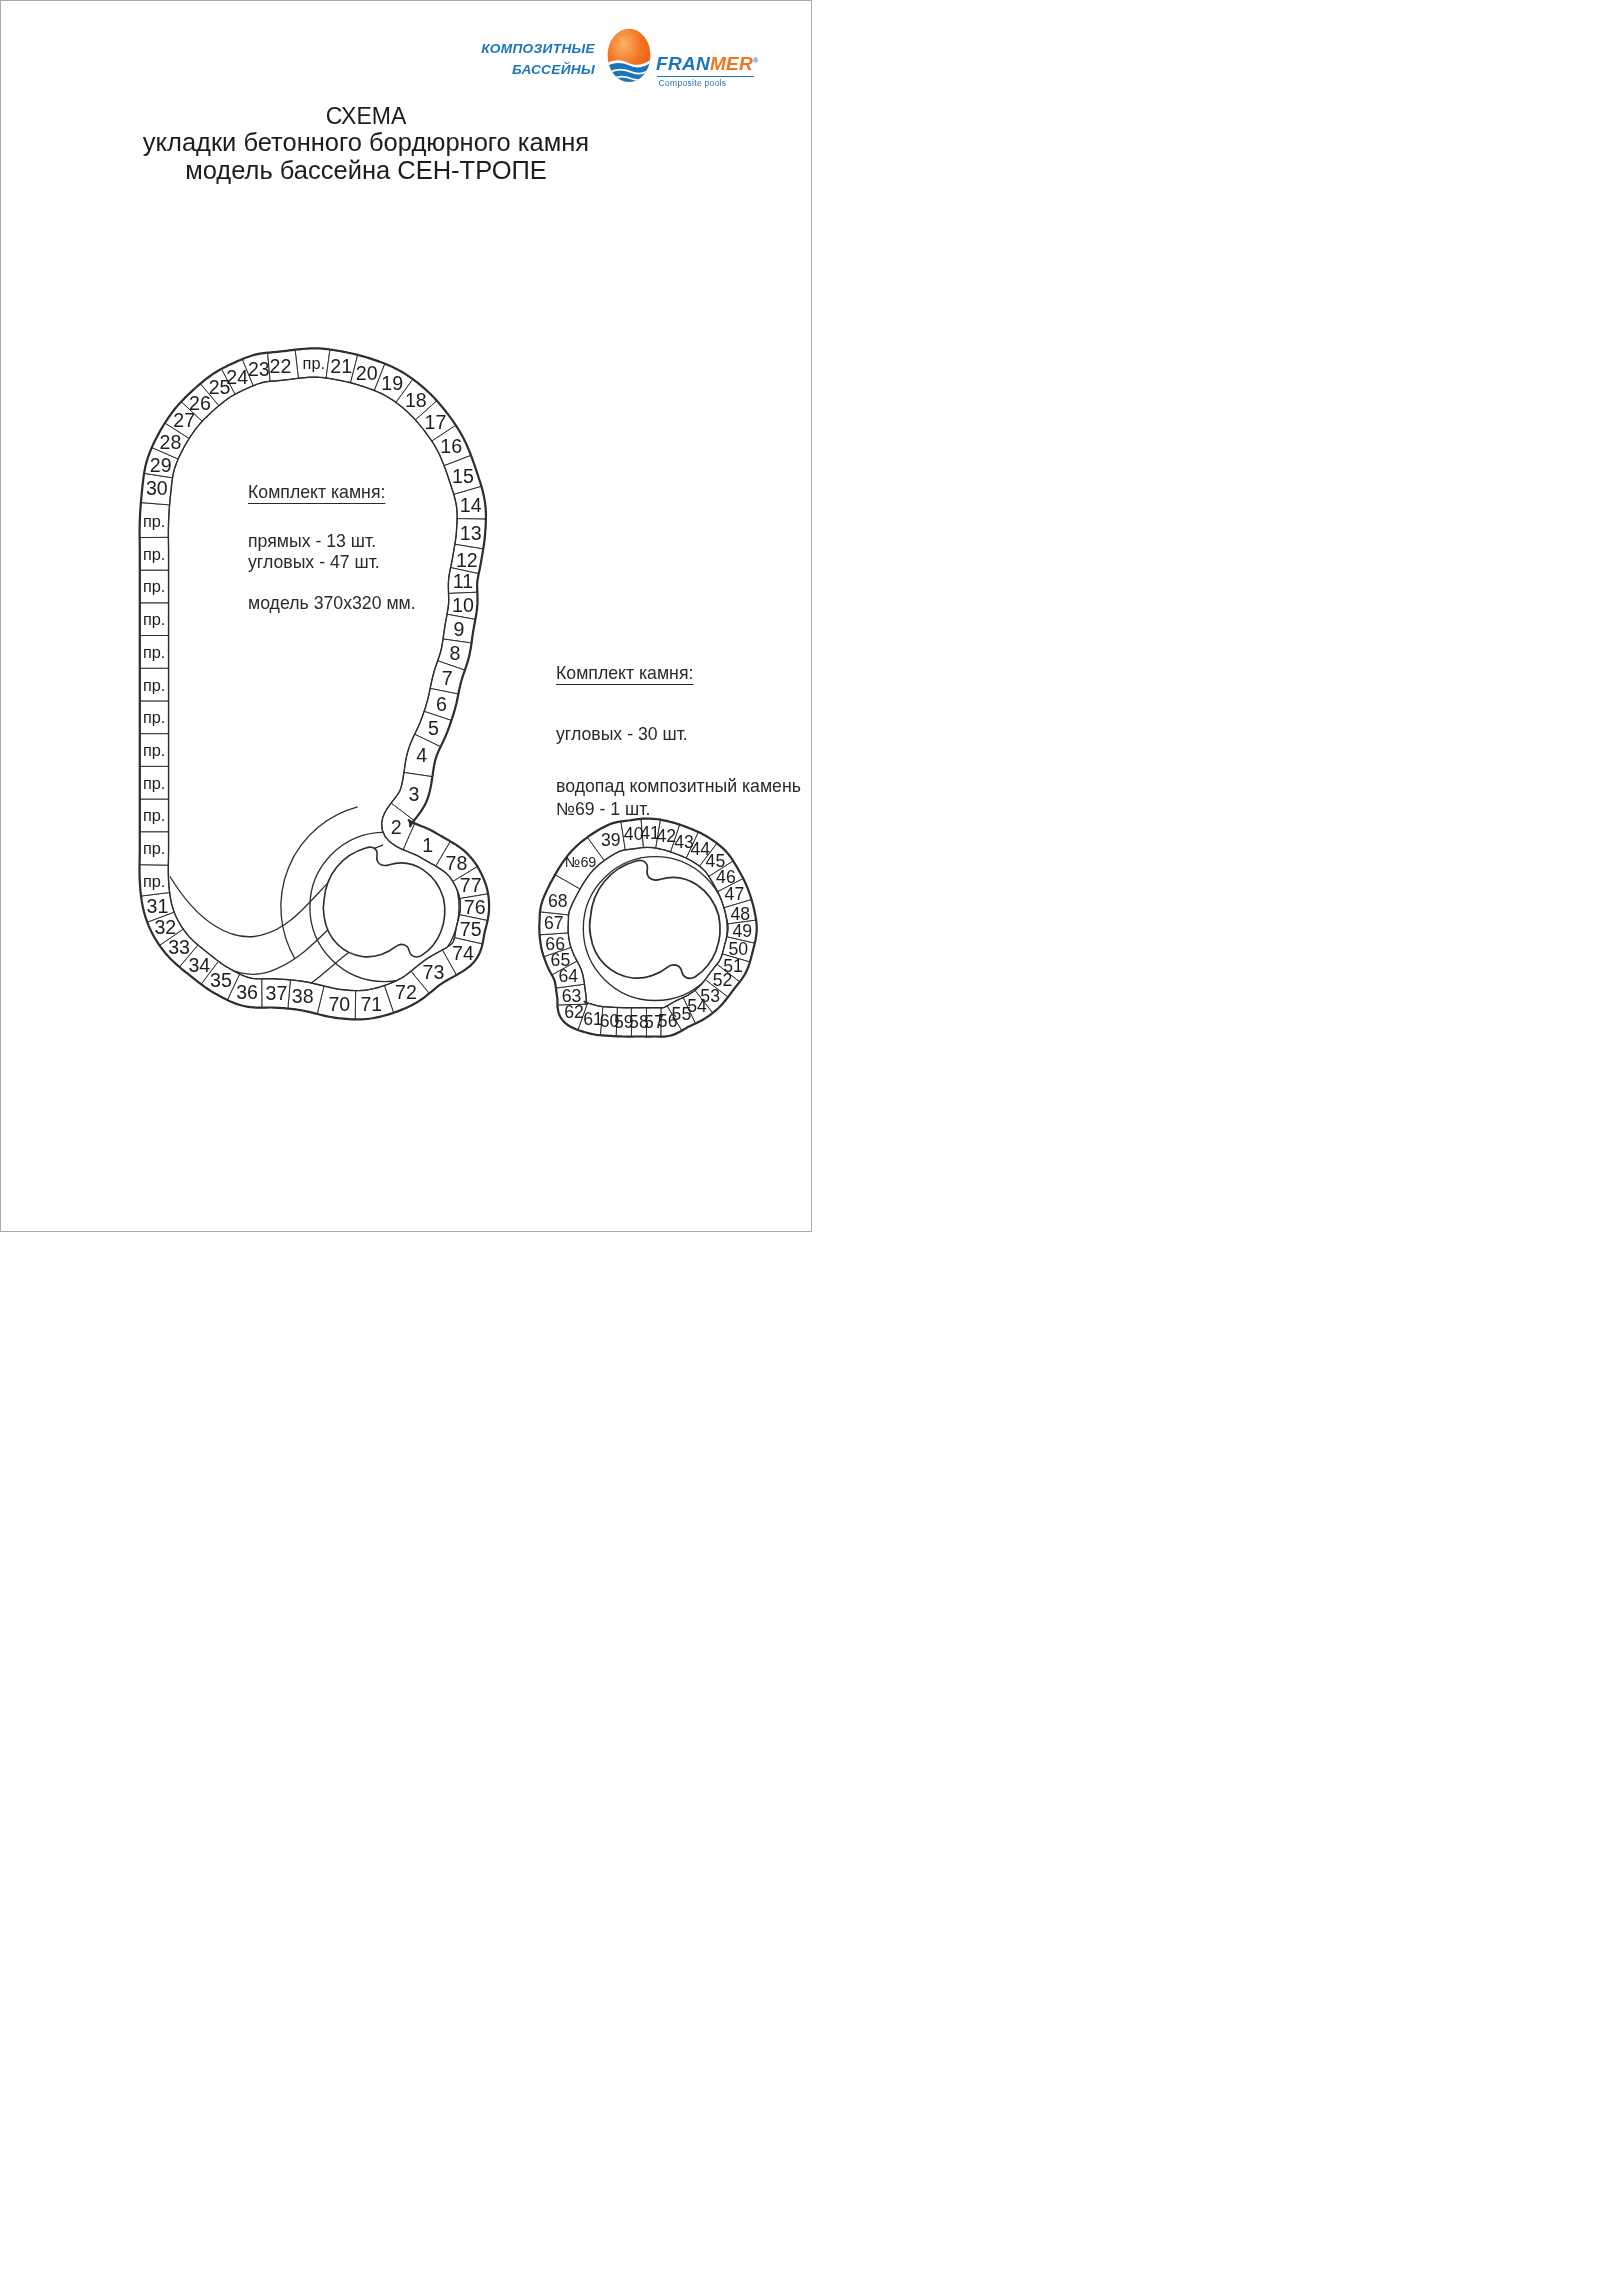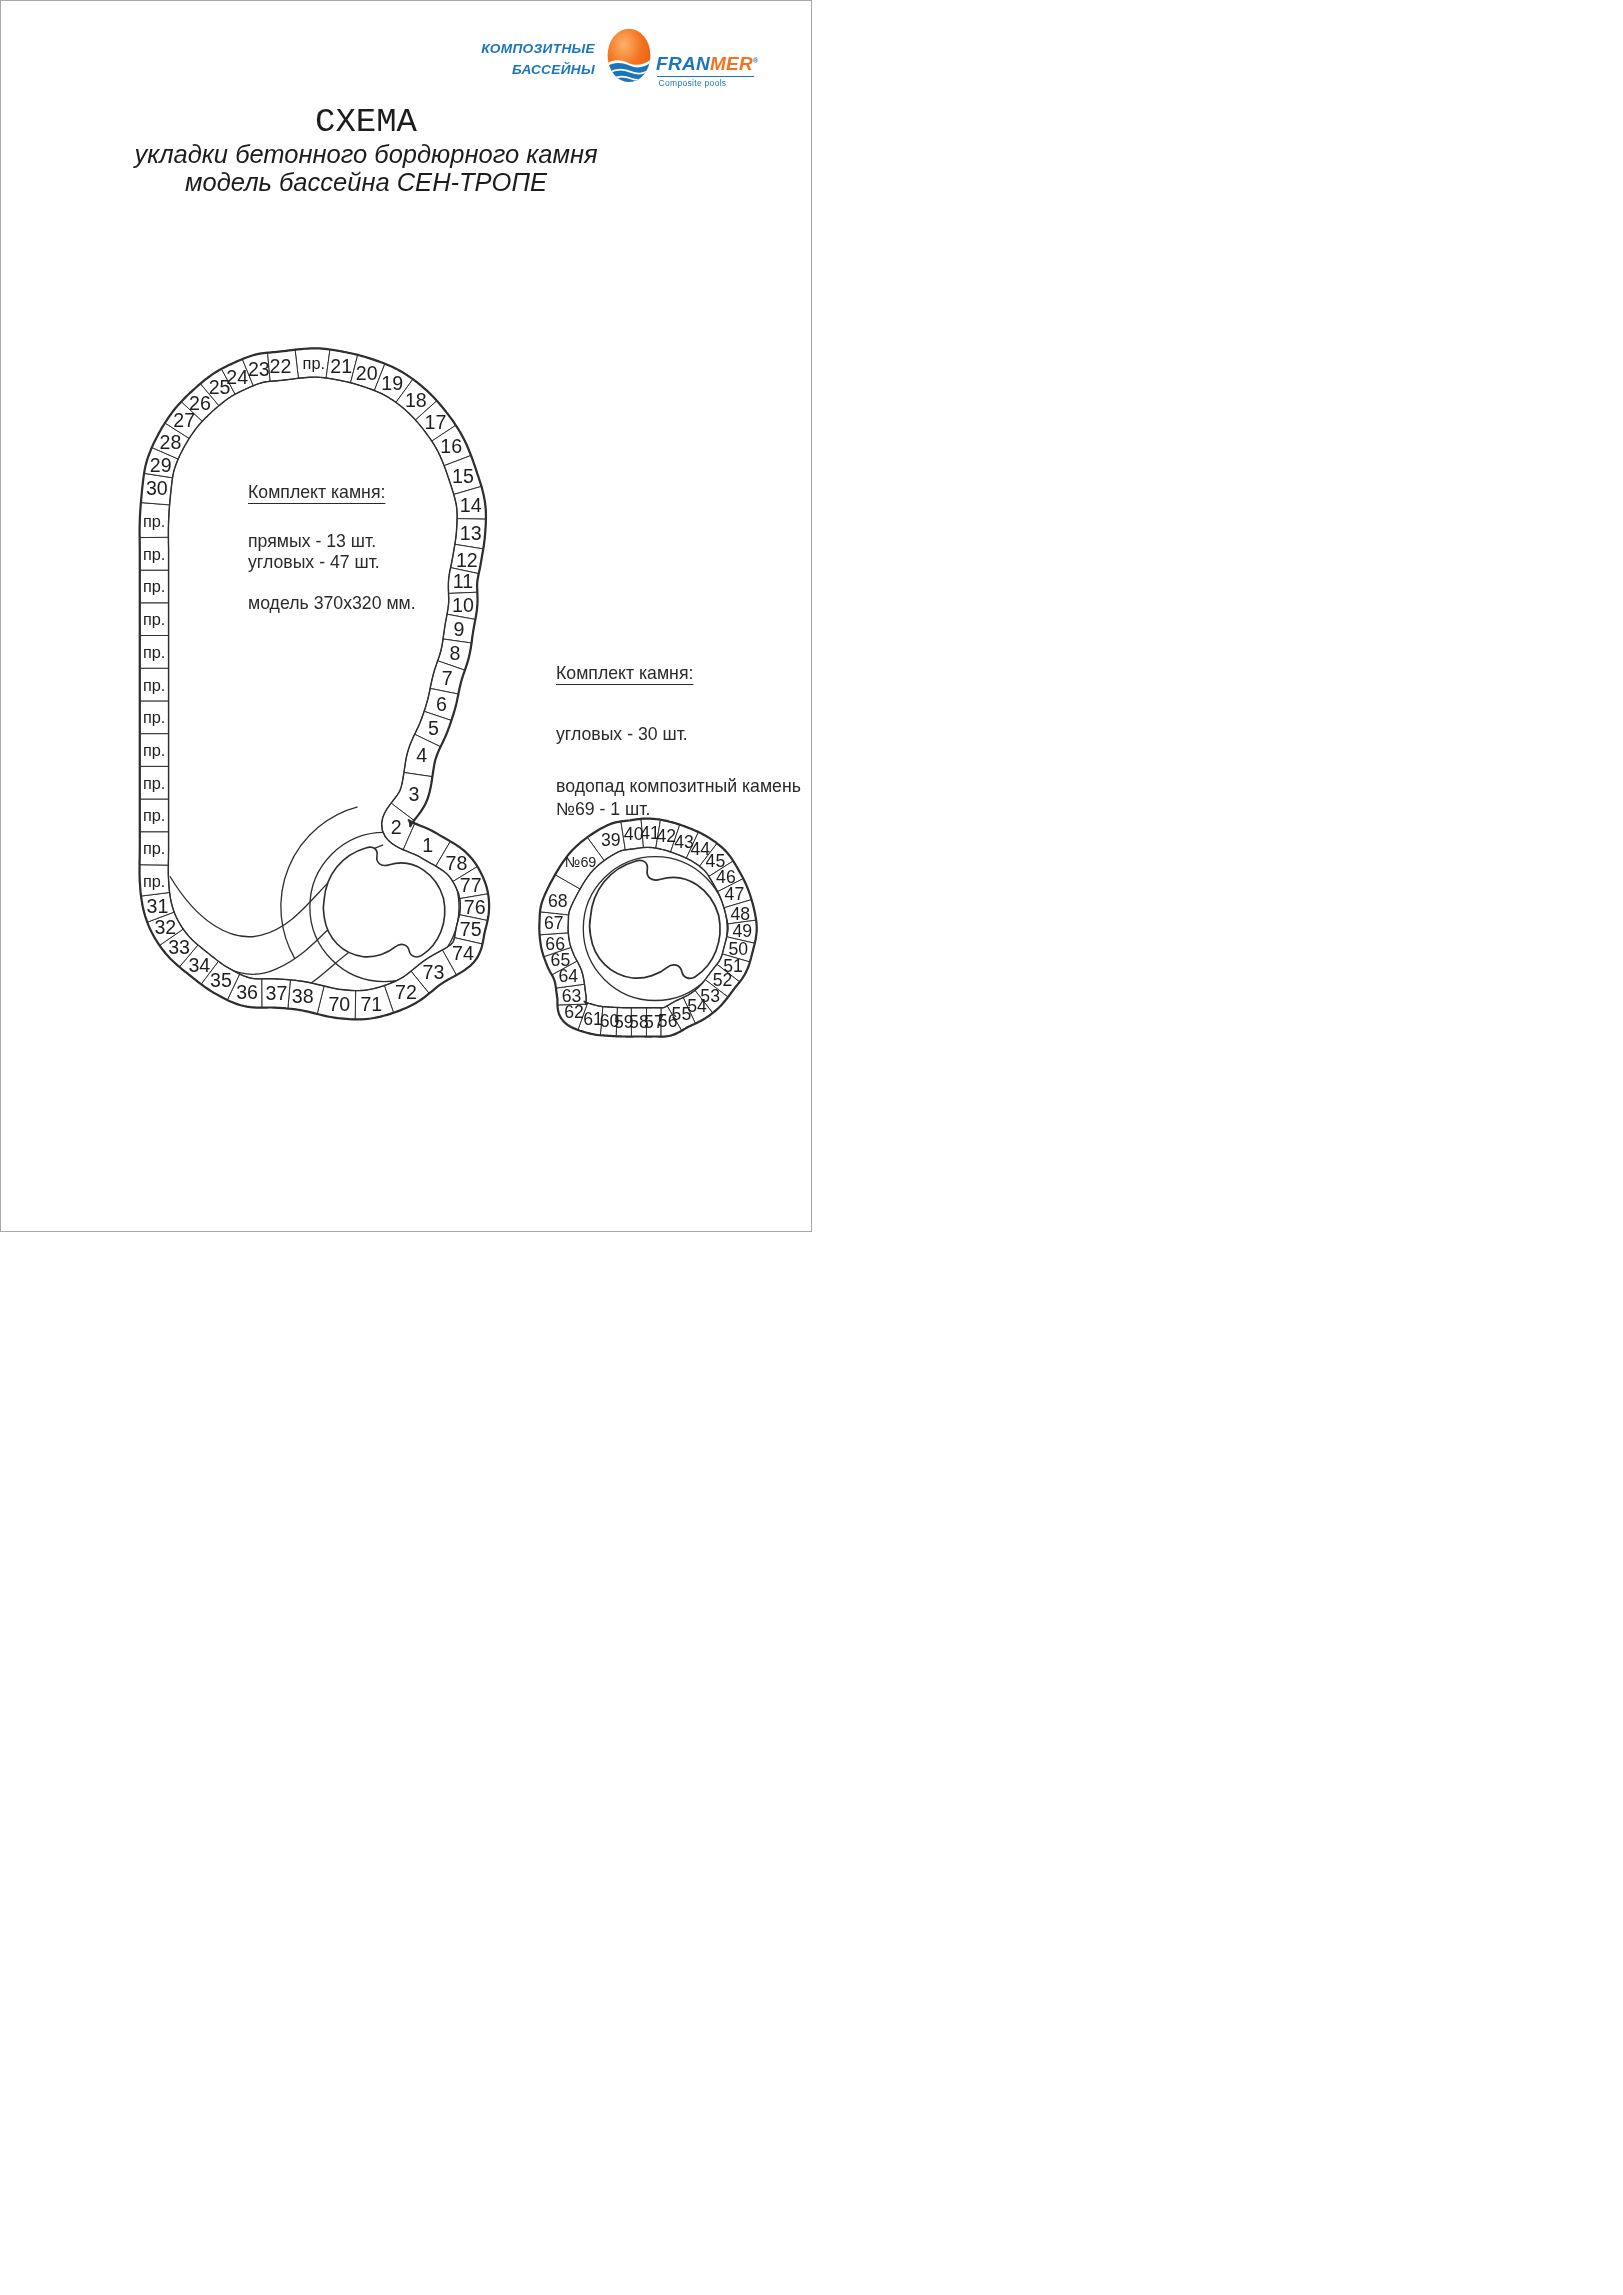--- a/index.html
+++ b/index.html
@@ -20,22 +20,22 @@
   .logo-egg { position:absolute; left:604px; top:26px; width:48px; height:58px; }
   .logo-brand { position:absolute; left:655px; top:52px; width:111px; }
   .brand-word { font-size:19px; font-weight:bold; font-style:italic; letter-spacing:0.3px; white-space:nowrap; }
   .brand-blue { color:var(--blue); }
   .brand-orange { color:var(--orange); }
   .brand-reg { font-size:7.2px; color:var(--blue); vertical-align:super; font-style:normal; }
   .brand-rule { height:1.3px; background:var(--blue); margin:0.7px 0 1.3px 1.3px; width:97px; }
   .brand-tagline { color:var(--blue); font-size:8.5px; letter-spacing:0.3px; padding-left:2.6px; }
   
   .title { position:absolute; left:0; top:103px; width:730px; text-align:center; color:#1c1c1c; }
-  .title .t1 { font-size:34px; line-height:1.1;font-family:Liberation Mono, monospace; }
-  .title .t2, .title .t3 { font-size:25.5px; line-height:1.09;font-style:italic; }
+  .title .t1 { font-size:23px; line-height:1.1; }
+  .title .t2, .title .t3 { font-size:25.5px; line-height:1.09; }
   
   .legend { position:absolute; color:#2a2a2a; font-size:17.7px; }
   .legend-main { left:247px; top:481px; }
   .legend-spa  { left:555px; top:662px; }
   .legend .ltitle { text-decoration:underline; text-underline-offset:4.6px; }
   .legend-main .items { margin-top:27.5px; line-height:1.22; }
   .legend-main .note  { margin-top:19.6px; }
   .legend-spa  .items { margin-top:40px; }
   .legend-spa  .note  { margin-top:30px; line-height:1.3; }
   

